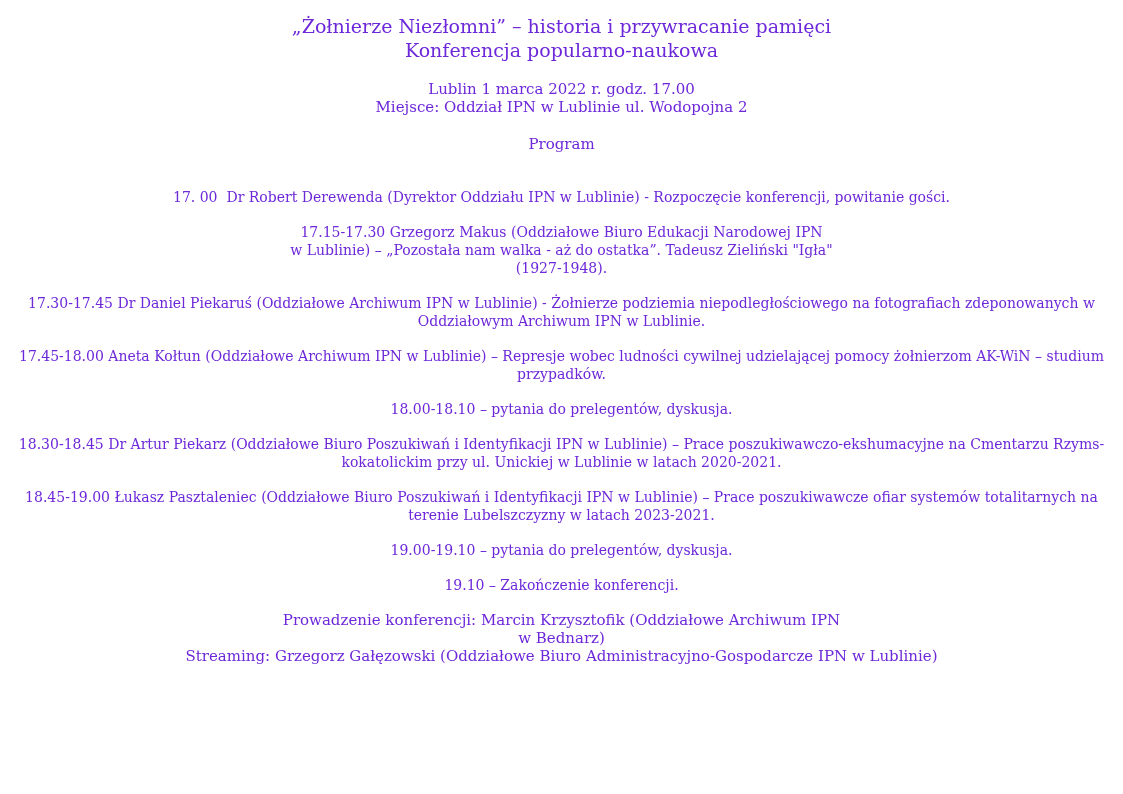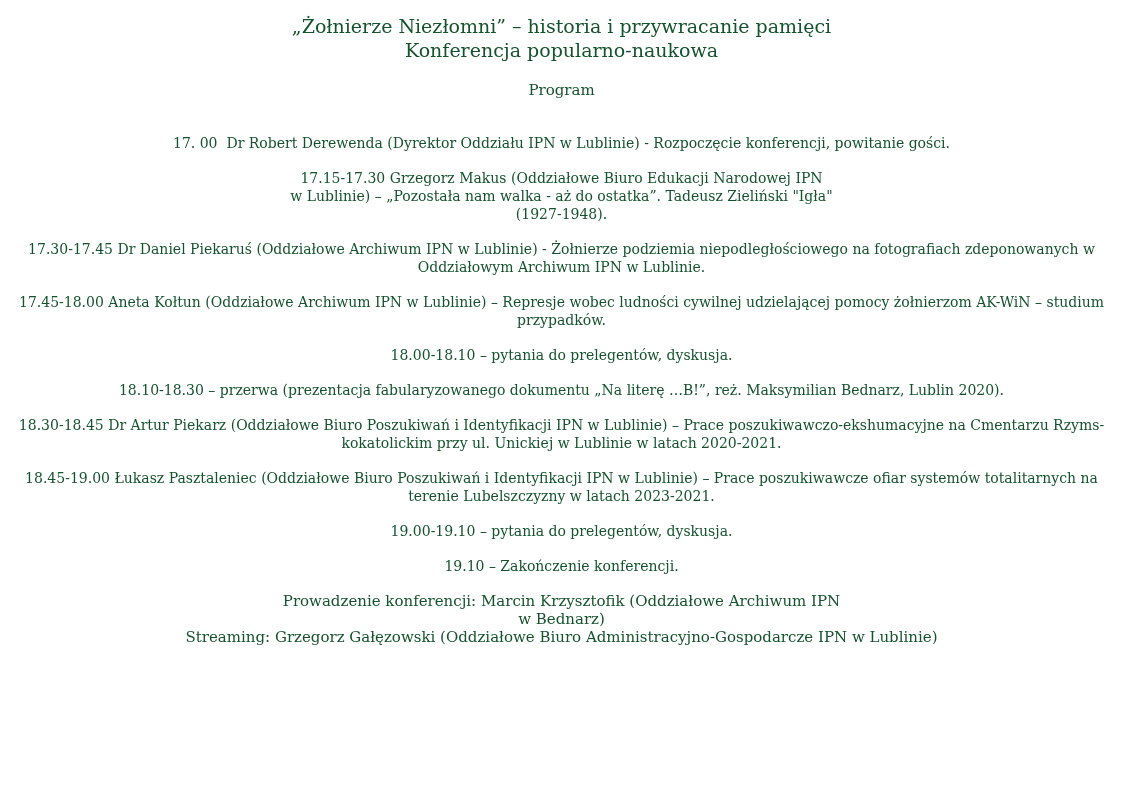--- a/index.html
+++ b/index.html
@@ -9,21 +9,21 @@
     height: 794px;
     background: #ffffff;
     overflow: hidden;
   }
   .doc {
     box-sizing: border-box;
     width: 1123px;
     height: 794px;
     padding: 14px 18px 10px;
     font-family: "DejaVu Serif", "Liberation Serif", serif;
-    color: #14532d;
+    color: #6d28d9;
     text-align: center;
   }
   .line {
     display: block;
     white-space: nowrap;
   }
   .title {
     font-size: 19px;
     line-height: 24px;
   }
@@ -54,20 +54,24 @@
 </head>
 <body>
 
 <div class="doc">
 
   <div class="title">
     <span class="line">„Żołnierze Niezłomni” – historia i przywracanie pamięci</span>
     <span class="line">Konferencja popularno-naukowa</span>
   </div>
 
+  <div class="meta">
+    <span class="line">Lublin 1 marca 2022 r. godz. 17.00</span>
+    <span class="line">Miejsce: Oddział IPN w Lublinie ul. Wodopojna 2</span>
+  </div>
 
   <div class="program-heading">Program</div>
 
   <div class="program-list">
       <p class="para">
         <span class="line">17. 00&nbsp; Dr Robert Derewenda (Dyrektor Oddziału IPN w Lublinie) - Rozpoczęcie konferencji, powitanie gości.</span>
       </p>
       <p class="para">
         <span class="line">17.15-17.30 Grzegorz Makus (Oddziałowe Biuro Edukacji Narodowej IPN</span>
         <span class="line">w Lublinie) – „Pozostała nam walka - aż do ostatka”. Tadeusz Zieliński "Igła"</span>
@@ -76,23 +80,20 @@
       <p class="para">
         <span class="line">17.30-17.45 Dr Daniel Piekaruś (Oddziałowe Archiwum IPN w Lublinie) - Żołnierze podziemia niepodległościowego na fotografiach zdeponowanych w</span>
         <span class="line">Oddziałowym Archiwum IPN w Lublinie.</span>
       </p>
       <p class="para">
         <span class="line">17.45-18.00 Aneta Kołtun (Oddziałowe Archiwum IPN w Lublinie) – Represje wobec ludności cywilnej udzielającej pomocy żołnierzom AK-WiN – studium</span>
         <span class="line">przypadków.</span>
       </p>
       <p class="para">
         <span class="line">18.00-18.10 – pytania do prelegentów, dyskusja.</span>
-      </p>
-      <p class="para">
-        <span class="line">18.10-18.30 – przerwa (prezentacja fabularyzowanego dokumentu „Na literę …B!”, reż. Maksymilian Bednarz, Lublin 2020).</span>
       </p>
       <p class="para">
         <span class="line">18.30-18.45 Dr Artur Piekarz (Oddziałowe Biuro Poszukiwań i Identyfikacji IPN w Lublinie) – Prace poszukiwawczo-ekshumacyjne na Cmentarzu Rzyms-</span>
         <span class="line">kokatolickim przy ul. Unickiej w Lublinie w latach 2020-2021.</span>
       </p>
       <p class="para">
         <span class="line">18.45-19.00 Łukasz Pasztaleniec (Oddziałowe Biuro Poszukiwań i Identyfikacji IPN w Lublinie) – Prace poszukiwawcze ofiar systemów totalitarnych na</span>
         <span class="line">terenie Lubelszczyzny w latach 2023-2021.</span>
       </p>
       <p class="para">

